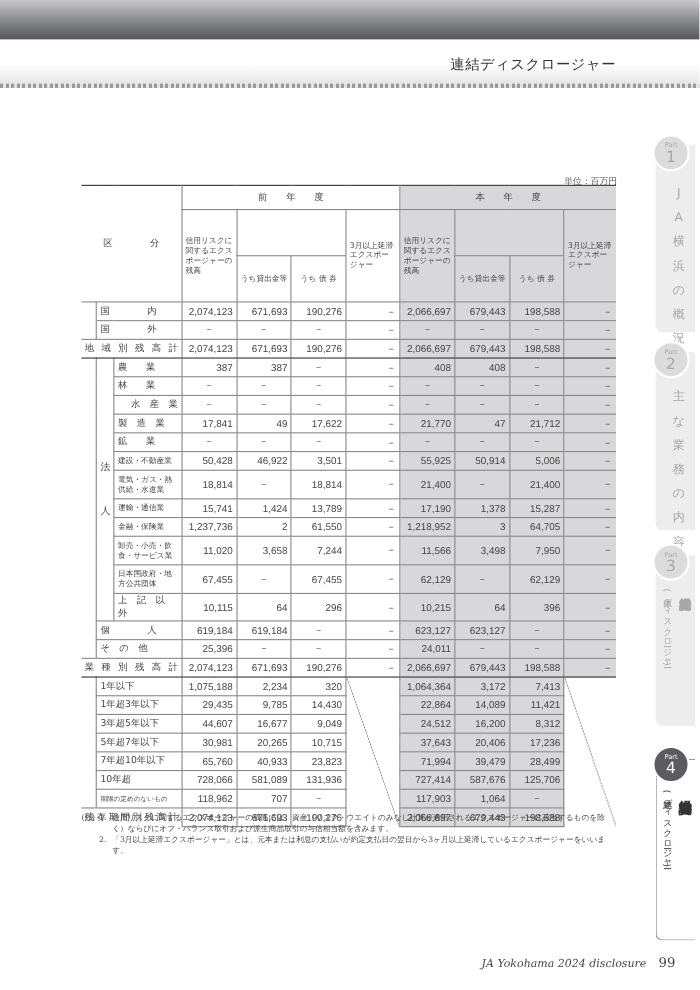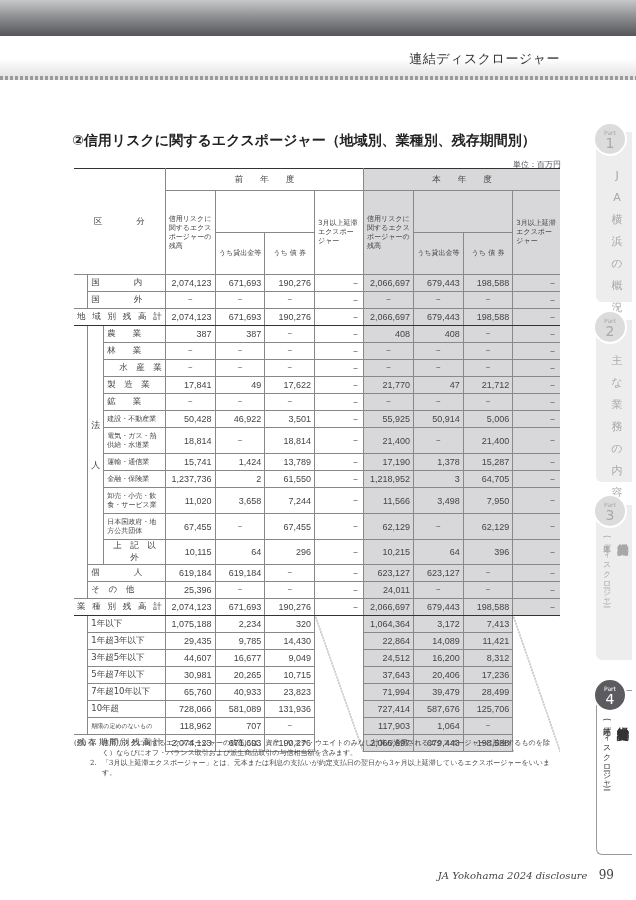--- a/index.html
+++ b/index.html
@@ -50,21 +50,20 @@
 </head>
 <body>
 
 <div class="topbar"></div>
 <div class="subhead">
   <span class="subhead-title">連結ディスクロージャー</span>
 </div>
 <div class="dotted"></div>
 
 <div class="section-title">
-  <div>②信用リスクに関するエクスポージャー（地域別、業種別、残存期間別）</div>
 </div>
 <div class="unit">単位：百万円</div>
 
 <table class="main">
   <colgroup>
     <col style="width:14px">
       <col style="width:12px">
       <col style="width:62px">
     <col style="width:50px">
       <col style="width:50px">
@@ -255,21 +254,21 @@
         <td class="num">67,455</td>
         <td class="dash">－</td>
         <td class="num">67,455</td>
         <td class="num">－</td>
         <td class="num cur">62,129</td>
         <td class="dash cur">－</td>
         <td class="num cur">62,129</td>
         <td class="num cur" style="border-right:none;">－</td>
       </tr>
       <tr>
-        <td class="" style="white-space:pre-wrap;text-align:center;">上　記　以　外</td>
+        <td class="" style="white-space:pre-wrap;">上　記　以　外</td>
         <td class="num">10,115</td>
         <td class="num">64</td>
         <td class="num">296</td>
         <td class="num">－</td>
         <td class="num cur">10,215</td>
         <td class="num cur">64</td>
         <td class="num cur">396</td>
         <td class="num cur" style="border-right:none;">－</td>
       </tr>
       <tr>

